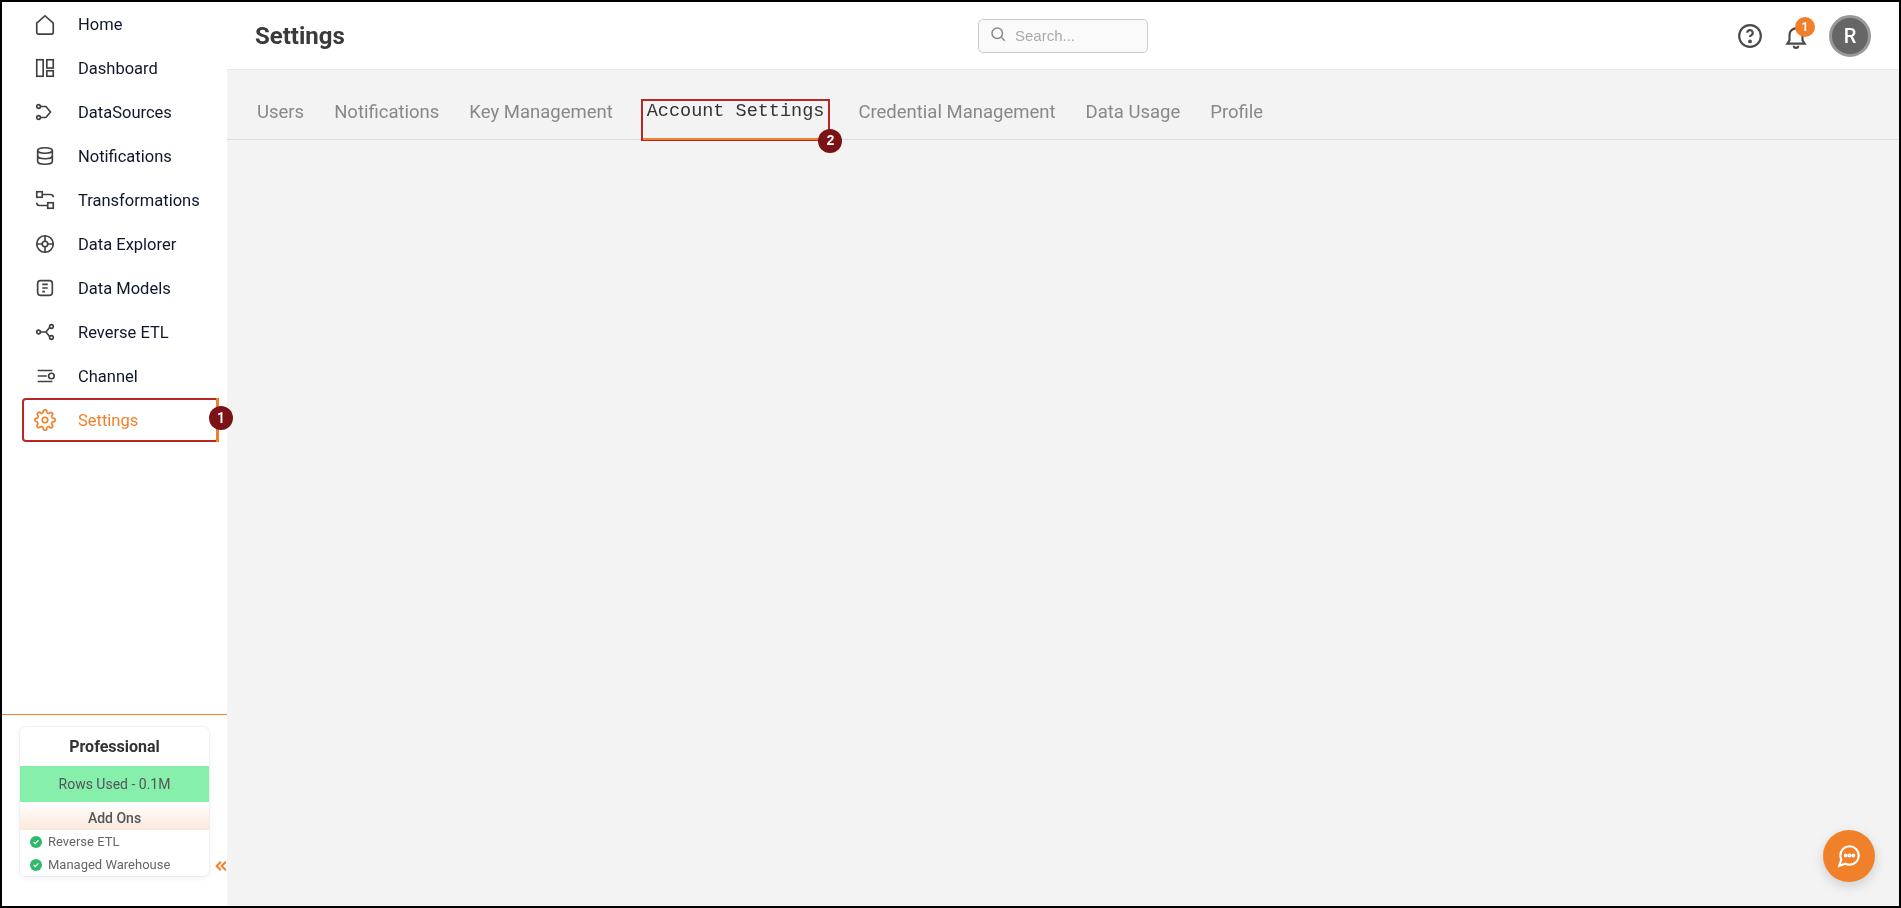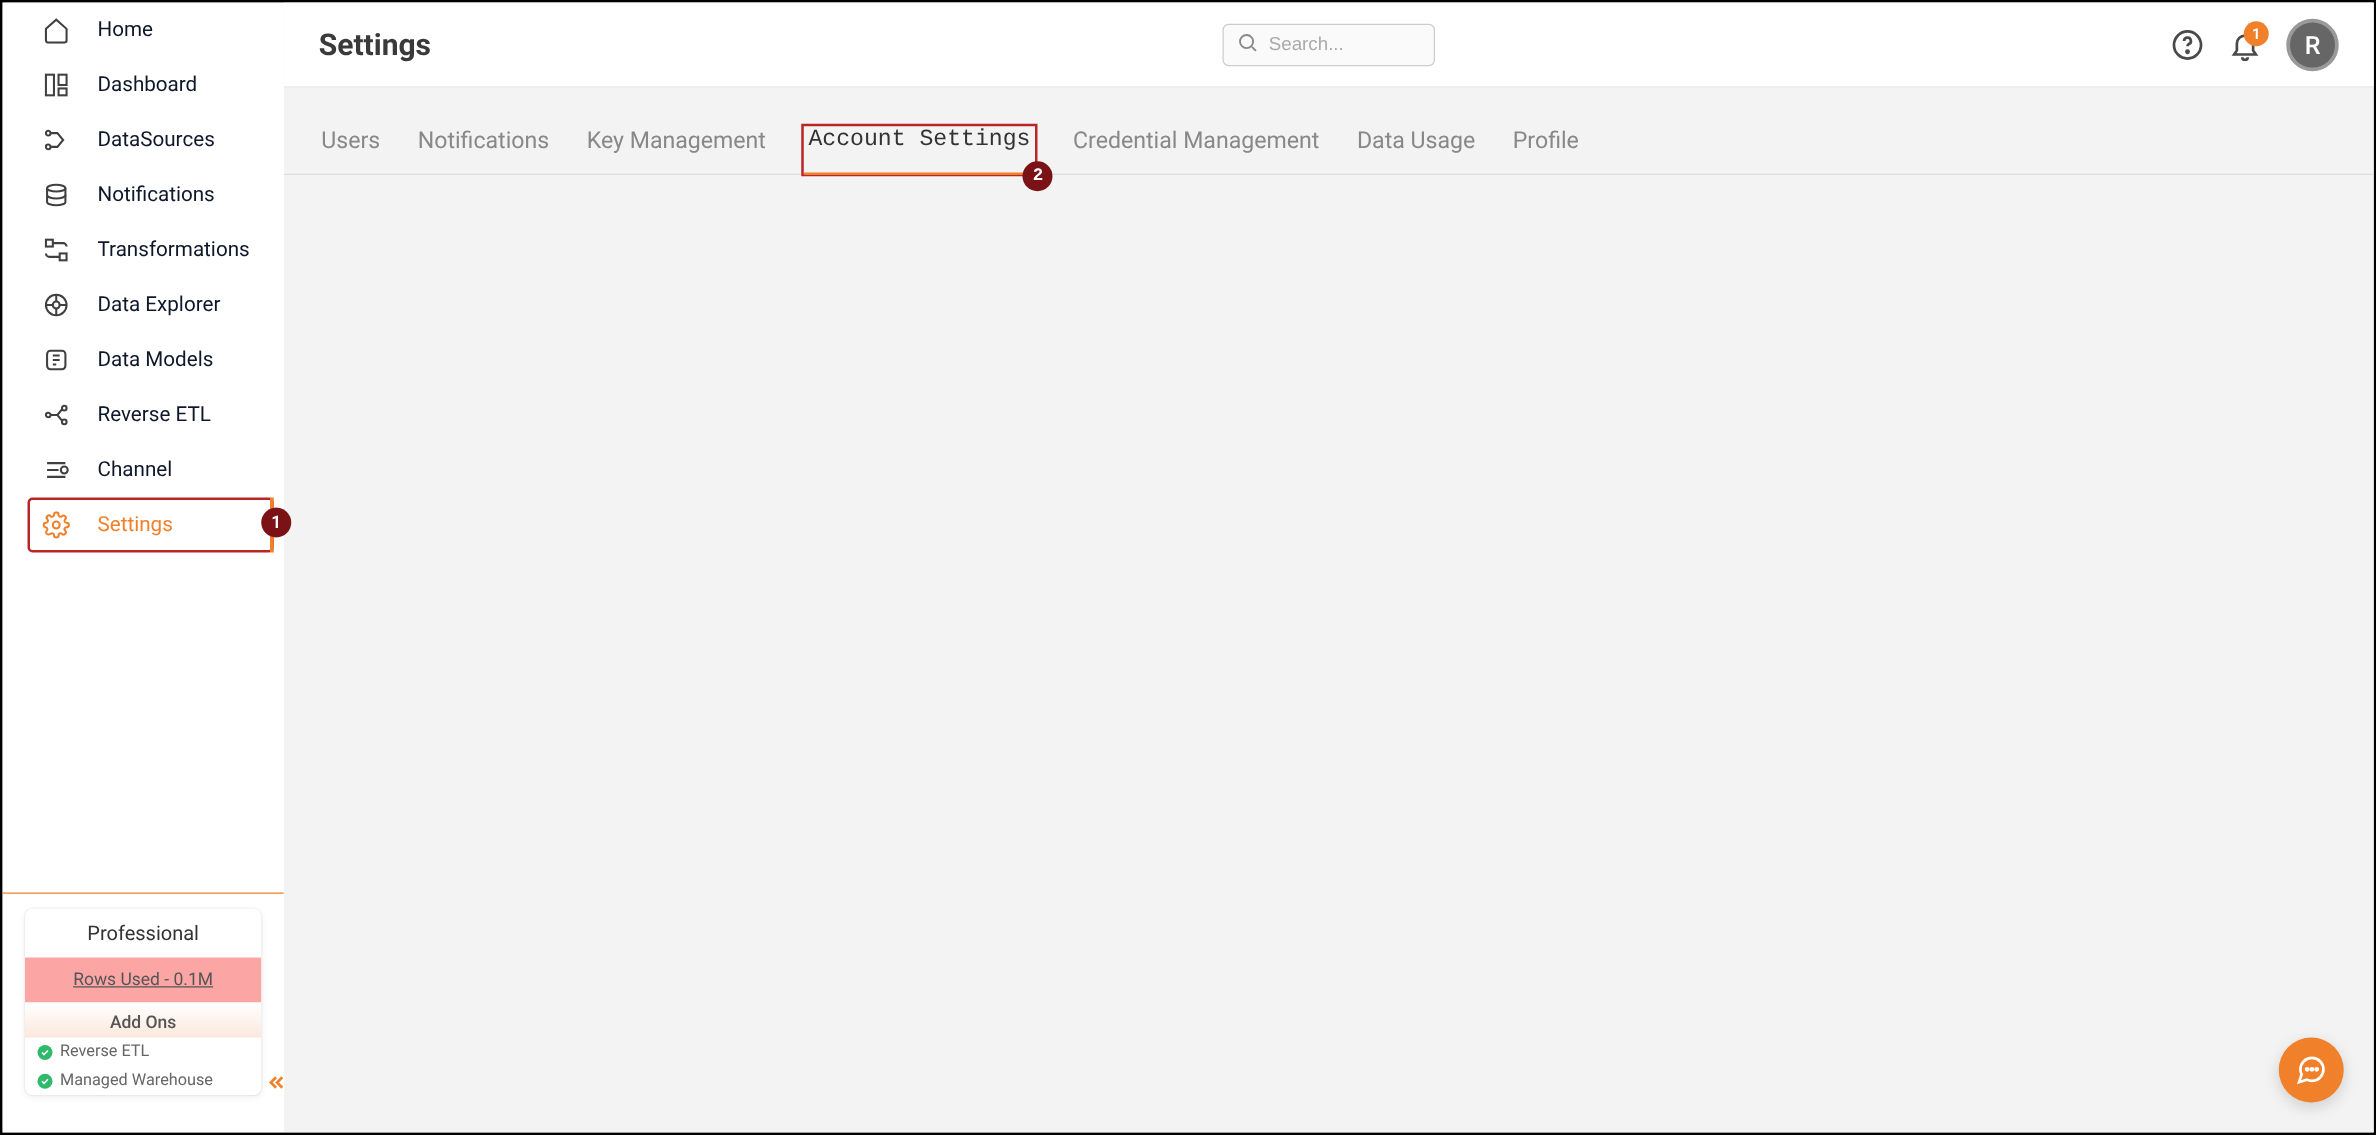--- a/index.html
+++ b/index.html
@@ -69,22 +69,22 @@
 }
 .plan-card {
   margin-top: 12px;
   background: #fff;
   border-radius: 6px;
   box-shadow: 0 0 0 1px rgba(0,0,0,0.04), 0 2px 6px rgba(0,0,0,0.06);
   overflow: hidden;
   font-size: 14px;
   text-align: center;
 }
-.plan-title { padding: 10px 0; font-weight: 400; color:#333; font-size:16px;}
-.plan-rows { background:#fca5a5; padding:10px 0; color:#555;text-decoration:underline;}
+.plan-title { padding: 10px 0; font-weight: 700; color:#333; font-size:16px;}
+.plan-rows { background:#86efac; padding:10px 0; color:#555;}
 .addons-title { padding:8px 0 4px 0; font-weight:500; color:#555; background: linear-gradient(#fff,#fbe8dc);}
 .addon-row { text-align:left; padding:4px 10px; display:flex; align-items:center; gap:6px; font-size:13px; color:#666;}
 .addon-row .check { width:12px;height:12px;border-radius:50%;background:#2fb96a;display:flex;align-items:center;justify-content:center;}
 .addon-row .check svg{width:8px;height:8px;}
 .collapse-toggle {
   position:absolute;
   bottom:25px;
   left:208px;
   color:#f0802a;
   font-size:20px;

